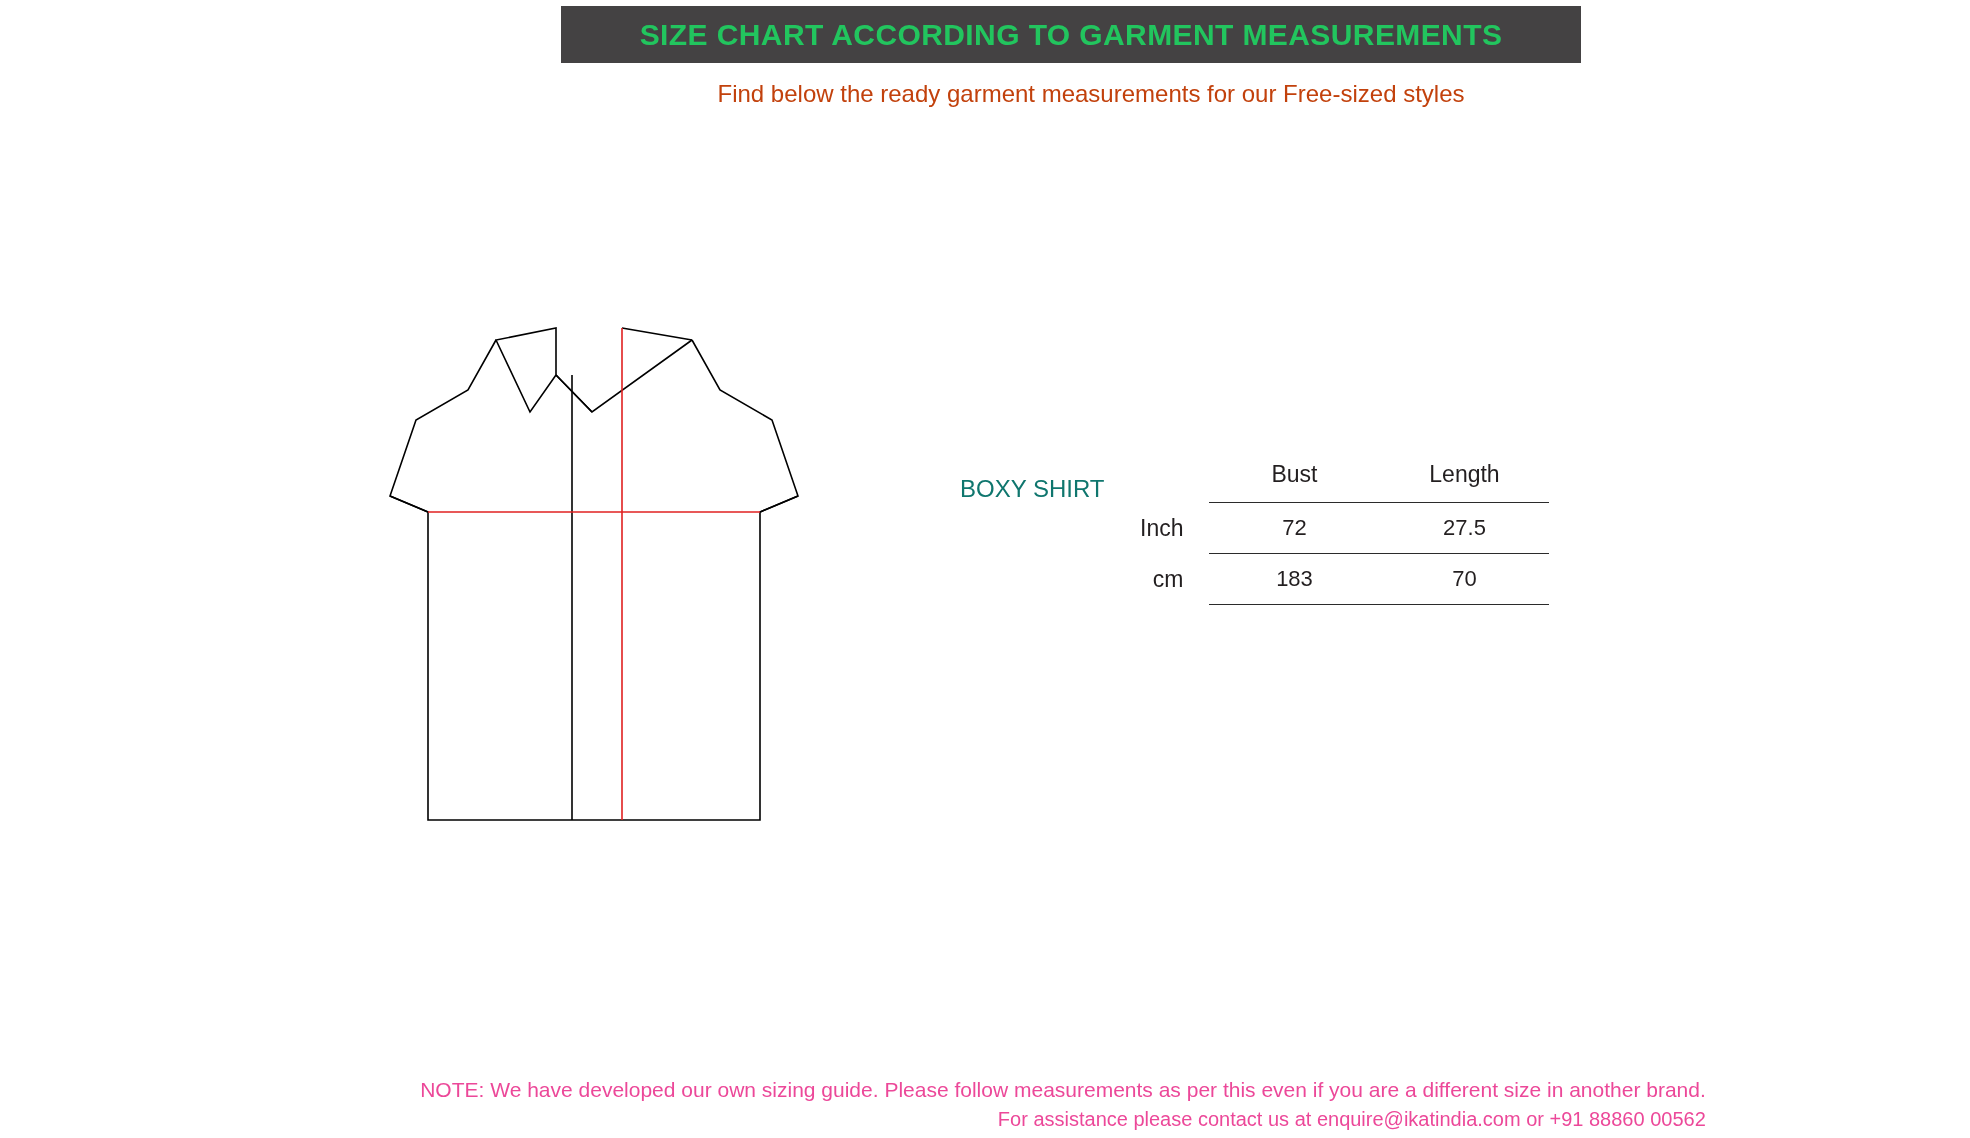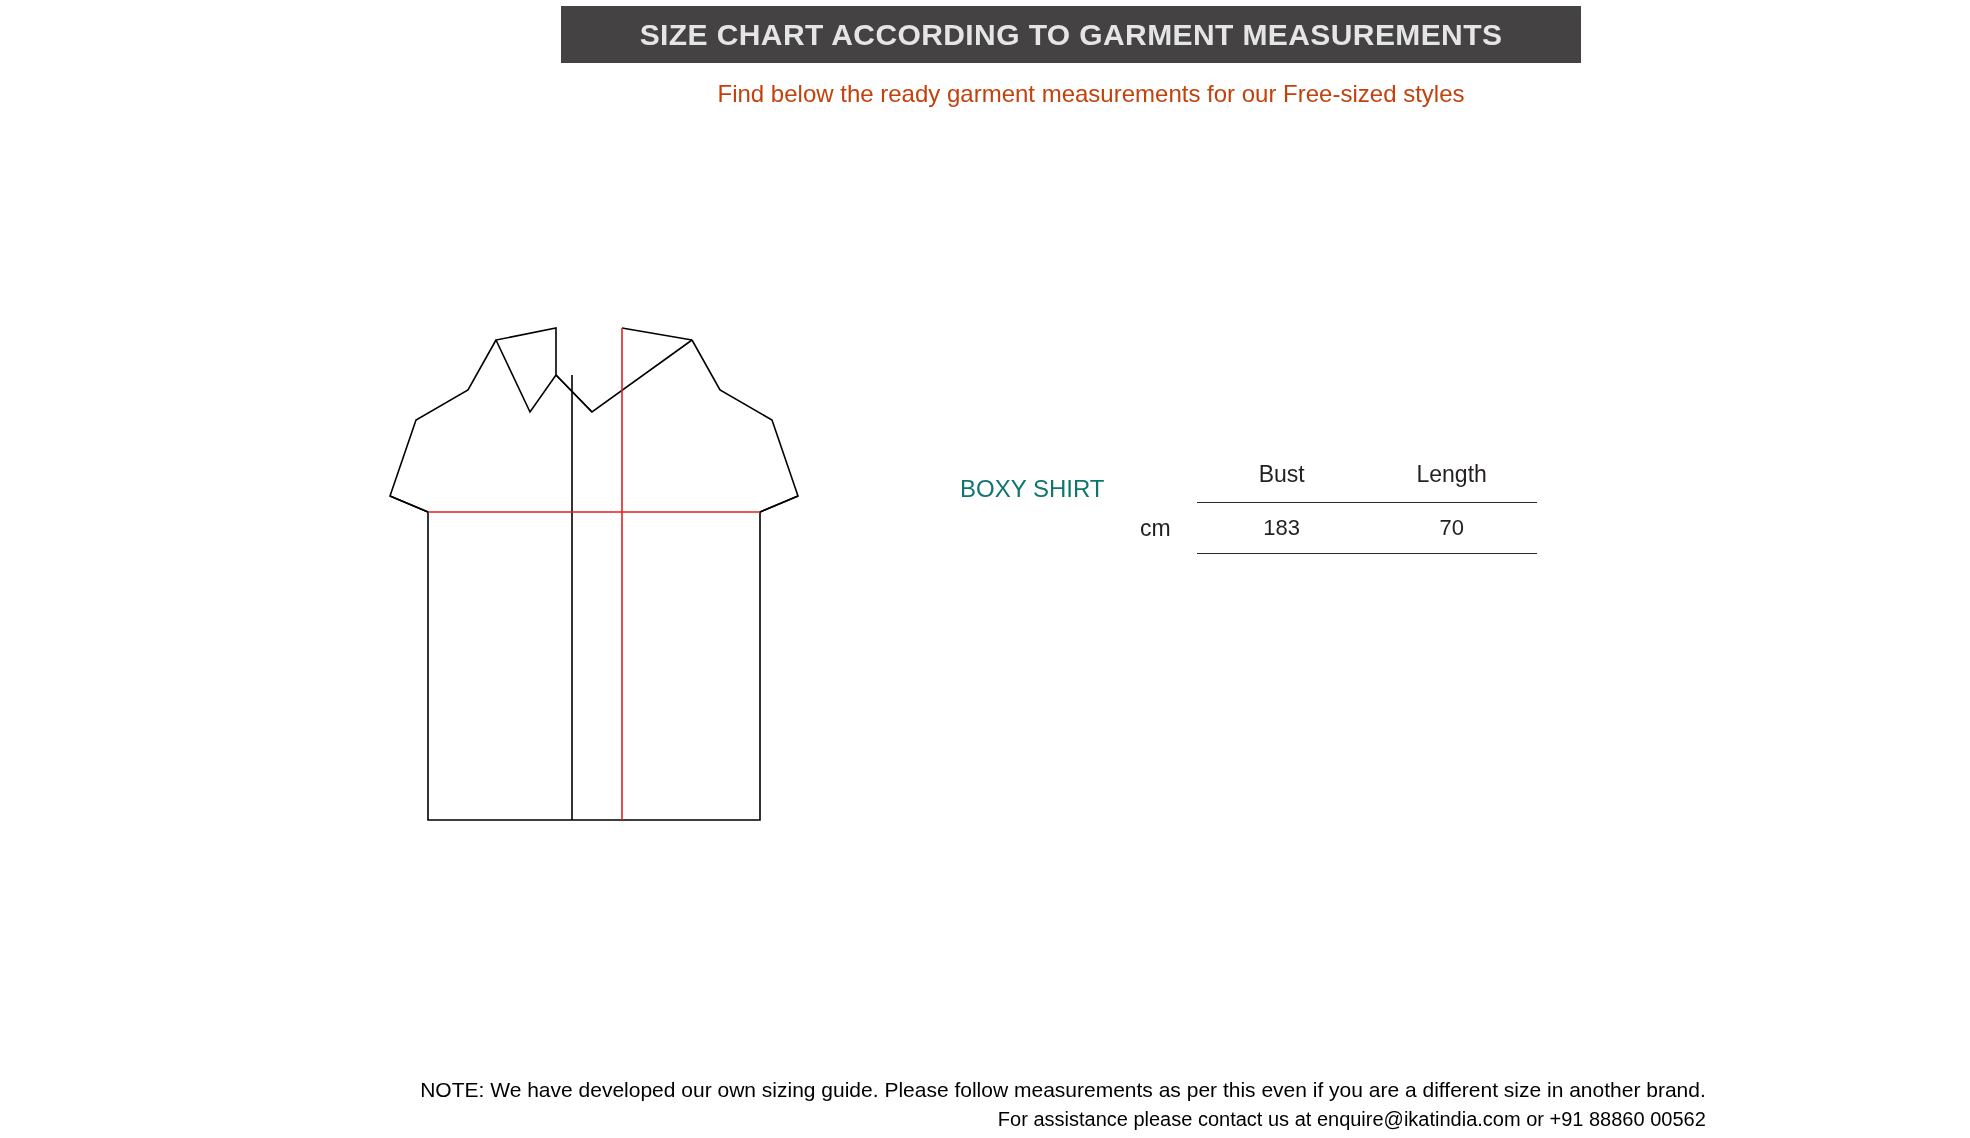--- a/index.html
+++ b/index.html
@@ -22,21 +22,21 @@
     left: 561px;
     top: 6px;
     width: 1020px;
     height: 57px;
     background: #444243;
     display: flex;
     align-items: center;
     justify-content: center;
   }
   .banner-title {
-    color: #e5e5e5;
+    color: #22c55e;
     font-size: 30px;
     font-weight: bold;
     letter-spacing: 0.4px;
     white-space: nowrap;
   }
 
   .subtitle {
     position: absolute;
     left: 8px;
     top: 80px;
@@ -116,21 +116,21 @@
   
   .footer {
     position: absolute;
     left: 0;
     top: 1075px;
     width: 1970px;
     text-align: center;
   }
   .note-line {
     font-size: 21px;
-    color: #000000;
+    color: #ec4899;
     line-height: 1.45;
   }
   .note-line.second {
     font-size: 20px;
     text-align: right;
   }
   .footer-inner {
     display: inline-block;
     transform: translateX(78px);
   }
@@ -174,20 +174,25 @@
 
   <table class="mtable">
     <thead>
       <tr>
         <th class="unit-head"></th>
         <th class="col-val">Bust</th>
         <th class="col-val">Length</th>
       </tr>
     </thead>
     <tbody>
+      <tr>
+        <td class="unit-cell">Inch</td>
+        <td class="col-val">72</td>
+        <td class="col-val">27.5</td>
+      </tr>
       <tr class="last-row">
         <td class="unit-cell">cm</td>
         <td class="col-val">183</td>
         <td class="col-val">70</td>
       </tr>
     </tbody>
   </table>
 </div>
 
 <div class="footer">

